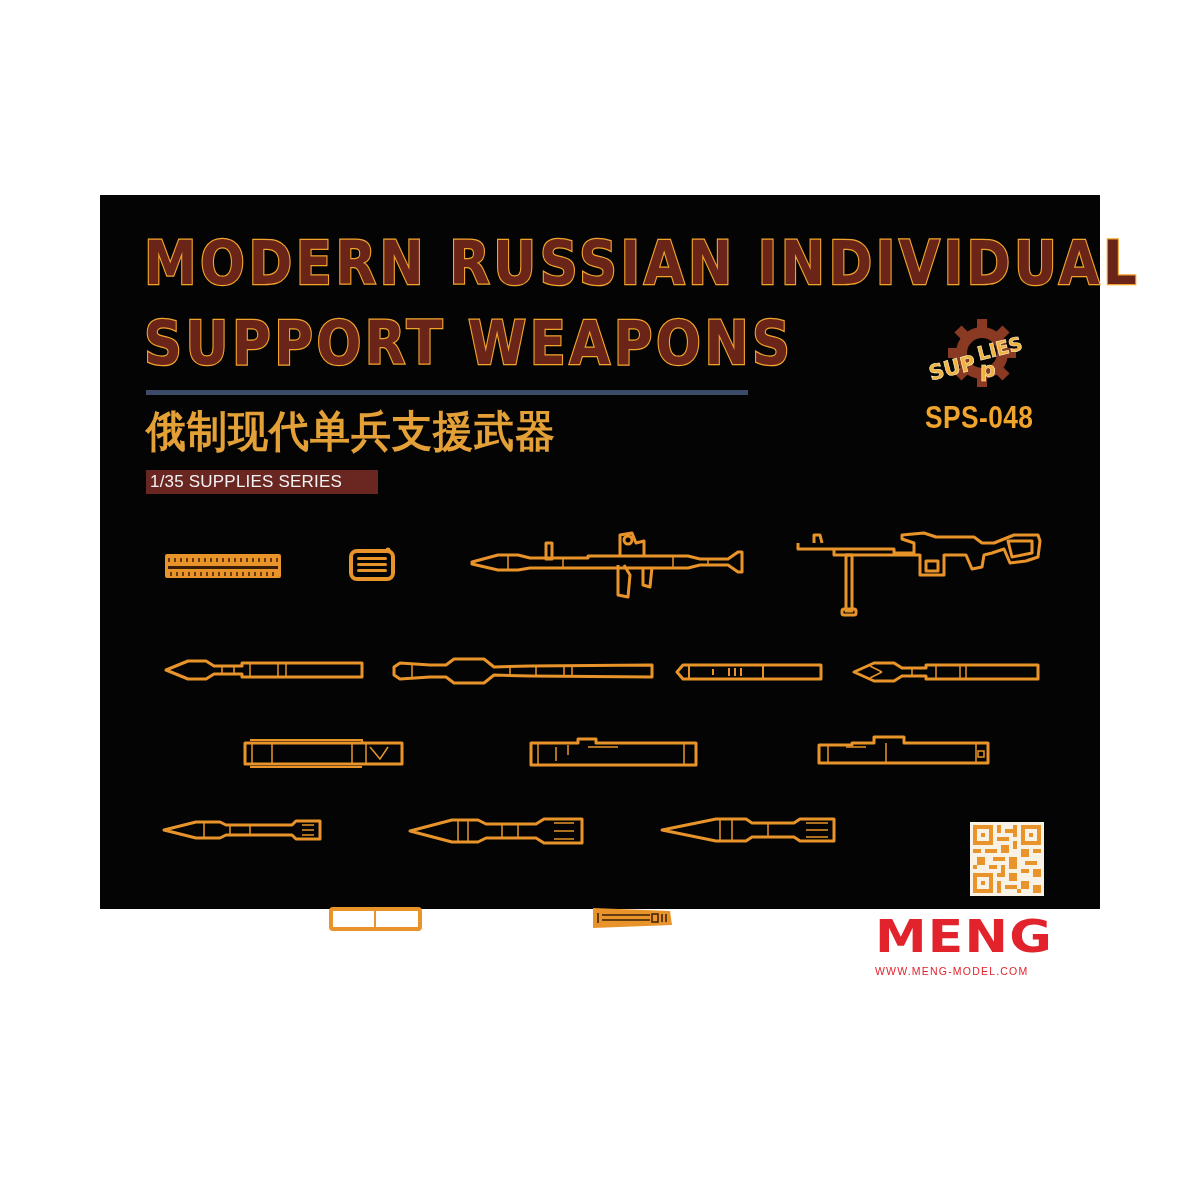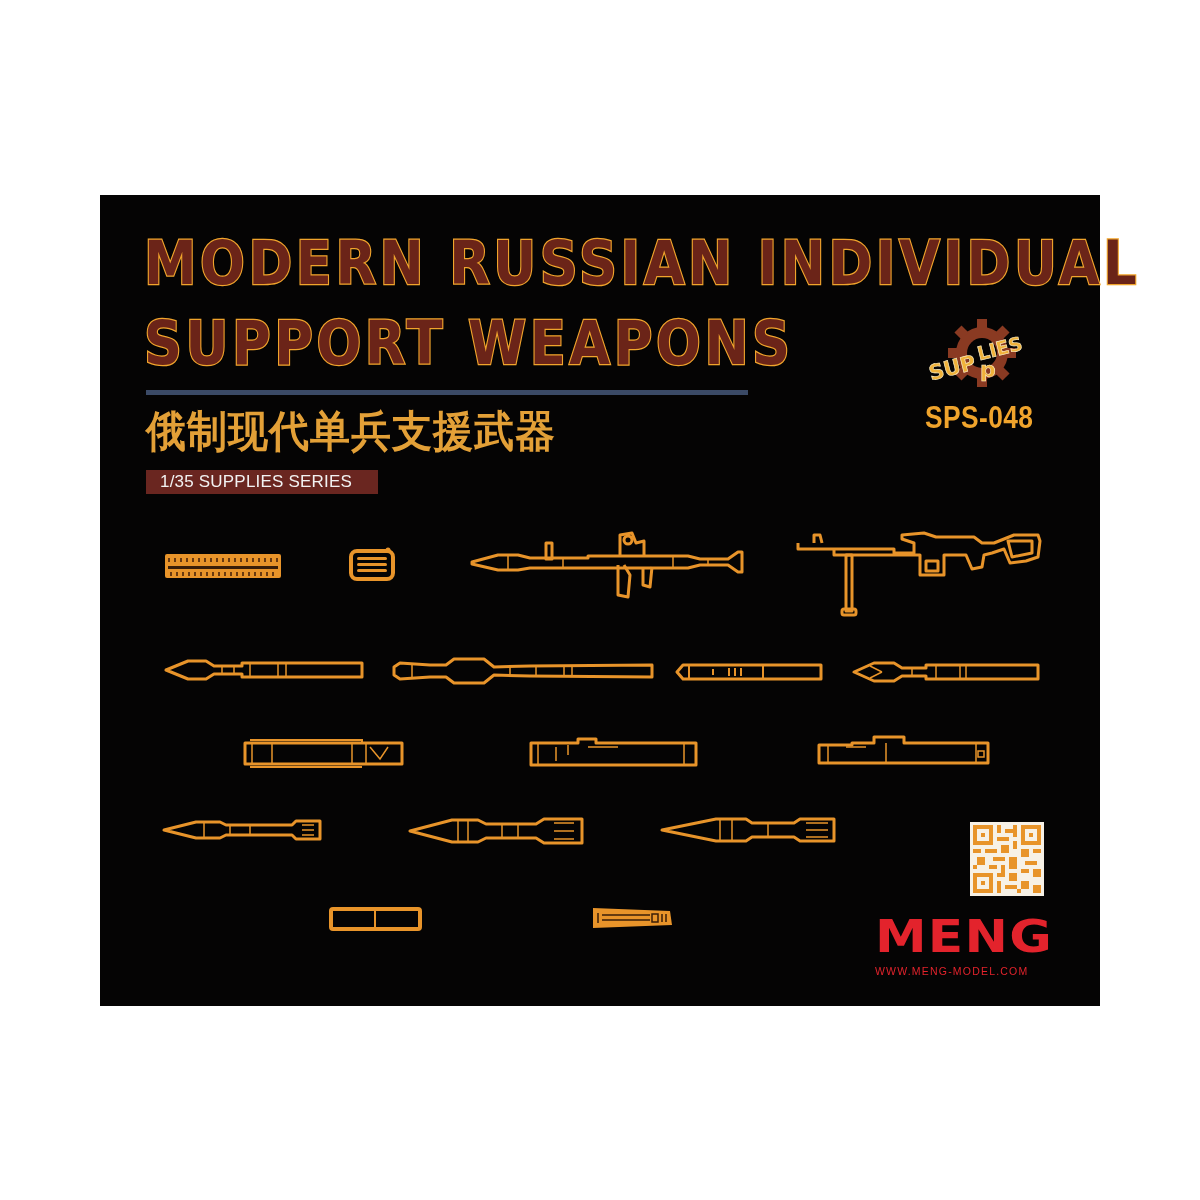--- a/index.html
+++ b/index.html
@@ -1,21 +1,21 @@
 <!DOCTYPE html>
 <html><head>
 <meta charset="utf-8">
 <style>
   html, body { margin: 0; padding: 0; }
   body {
     width: 1200px; height: 1200px; background: #ffffff; position: relative; overflow: hidden;
     font-family: "Liberation Sans", sans-serif;
   }
   .panel {
-    position: absolute; left: 100px; top: 195px; width: 1000px; height: 811px;
+    position: absolute; left: 100px; top: 195px; width: 1000px; height: 714px;
     background: #050404;
   }
   .title-line {
     position: absolute; left: 44px;
     font-family: "DejaVu Sans", sans-serif; font-weight: bold;
     color: #6b2418;
     -webkit-text-stroke: 2.5px #f0a42c;
     paint-order: stroke fill;
     letter-spacing: 4px;
     white-space: nowrap;
@@ -28,21 +28,21 @@
     position: absolute; left: 46px; top: 195px; width: 602px; height: 5px; background: #3b4a66;
   }
   .cn-title {
     position: absolute; left: 46px; top: 214px; font-size: 40px; font-weight: bold;
     color: #e3a037; font-family: "DejaVu Sans", sans-serif; letter-spacing: 1px; line-height: 1;
     transform: scaleY(1.08); transform-origin: left top;
   }
   .series-badge {
     position: absolute; left: 46px; top: 275px; width: 232px; height: 24px;
     background: #6a2620; color: #f2f2f2; font-size: 17px; line-height: 24px;
-    padding-left: 14px; box-sizing: border-box; letter-spacing: 0.2px;
+    padding-left: 4px; box-sizing: border-box; letter-spacing: 0.2px;
   }
   .supplier-logo { position: absolute; left: 820px; top: 120px; width: 120px; height: 80px; }
   .sku {
     position: absolute; left: 825px; top: 205px; font-size: 31px; font-weight: bold;
     color: #f0a42c; letter-spacing: 0.5px; font-family: "Liberation Sans", sans-serif;
     transform: scaleX(0.85); transform-origin: left top;
   }
   .part { position: absolute; }
   .part svg { display: block; overflow: visible; }
   .qr { position: absolute; left: 870px; top: 627px; width: 68px; height: 68px; background: #f7f1e6; padding: 3px; }

